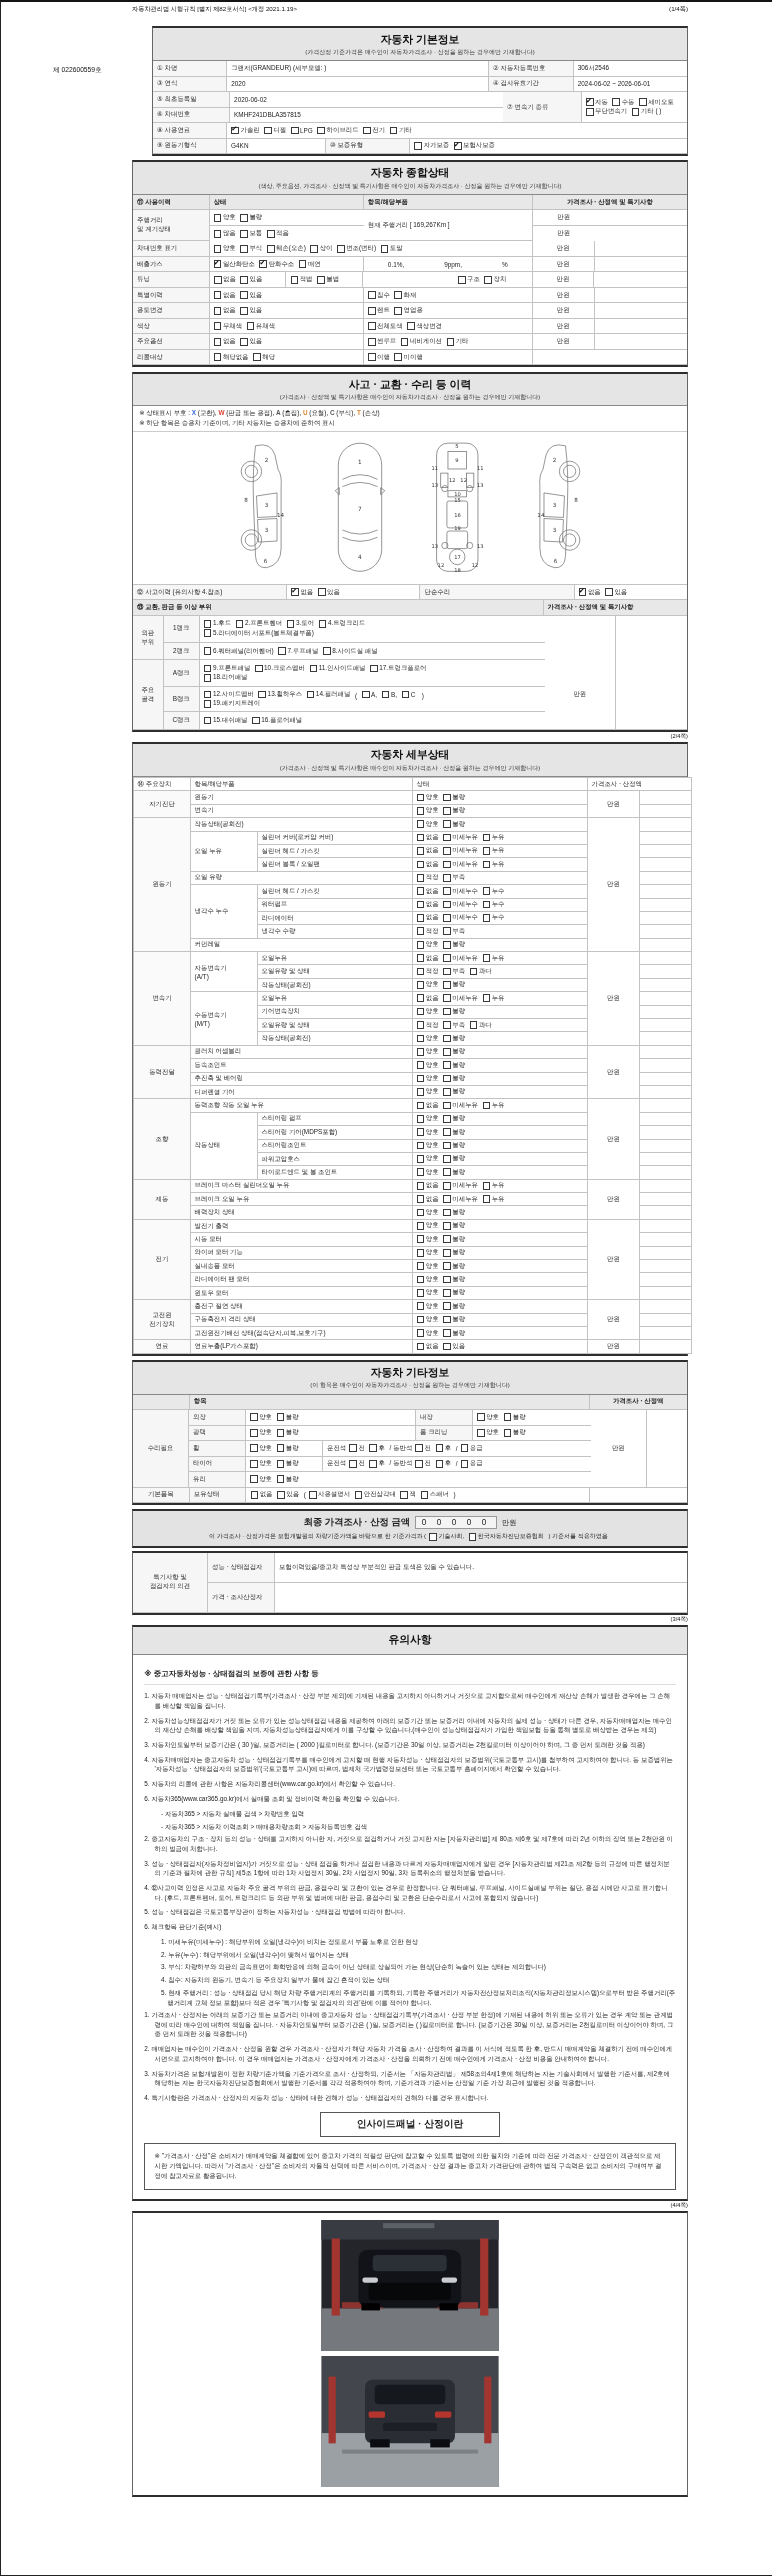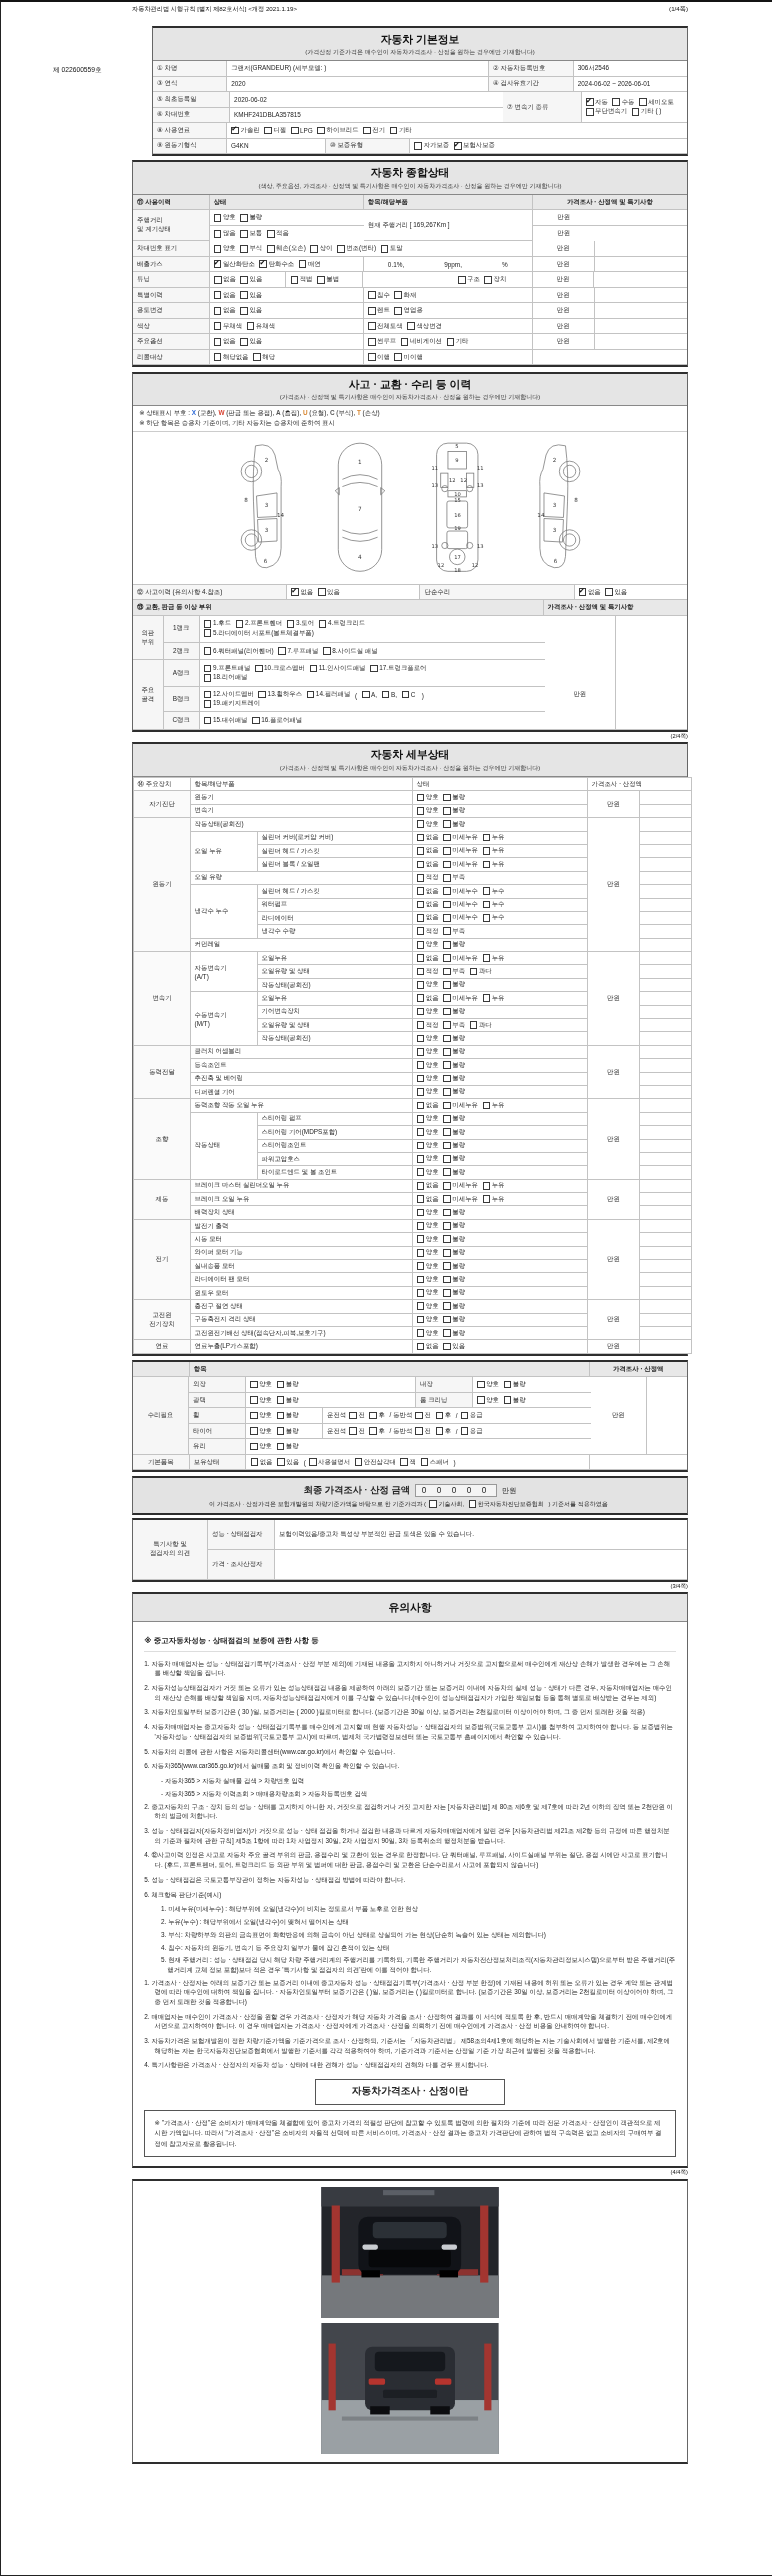--- a/index.html
+++ b/index.html
@@ -703,20 +703,24 @@
               <td colspan="2">연료누출(LP가스포함)</td>
               <td><span class="cb"><span class="bx"></span>없음</span><span class="cb"><span class="bx"></span>있음</span></td>
               <td class="pc" rowspan="1">만원</td>
               <td></td>
             </tr>
           </tbody>
       </table>
     </div>
 
     <div class="block" style="margin-top:4.1px;">
+      <div class="sec-head">
+        <div class="sec-title">자동차 기타정보</div>
+        <div class="sec-note">(이 항목은 매수인이 자동차가격조사 · 산정을 원하는 경우에만 기재합니다)</div>
+      </div>
       <div class="row">
         <div class="cell hd" style="width:57px"></div>
         <div class="cell hd" style="width:402px">항목</div>
         <div class="cell hd ctr" style="width:98px">가격조사 · 산정액</div>
       </div>
       <div class="row">
         <div class="cell lbl ctr" style="width:57px;min-height:72px">수리필요</div>
         <div class="stack" style="width:402px">
           <div class="row">
             <div class="cell lbl" style="width:57px">외장</div>
@@ -870,21 +874,21 @@
             <p class="np sub">4.  침수: 자동차의 원동기, 변속기 등 주요장치 일부가 물에 잠긴 흔적이 있는 상태</p>
             <p class="np sub">5.  현재 주행거리 : 성능 · 상태점검 당시 해당 차량 주행거리계의 주행거리를 기록하되, 기록한 주행거리가 자동차전산정보처리조직(자동차관리정보시스템)으로부터 받은 주행거리(주행거리계 교체 정보 포함)보다 적은 경우 '특기사항 및 점검자의 의견'란에 이를 적어야 합니다.</p>
           </div>
         <div>
             <p class="np">1.  가격조사 · 산정자는 아래의 보증기간 또는 보증거리 이내에 중고자동차 성능 · 상태점검기록부(가격조사 · 산정 부분 한정)에 기재된 내용에 허위 또는 오류가 있는 경우 계약 또는 관계법령에 따라 매수인에 대하여 책임을 집니다. · 자동차인도일부터 보증기간은 (      )일, 보증거리는 (      )킬로미터로 합니다. (보증기간은 30일 이상, 보증거리는 2천킬로미터 이상이어야 하며, 그 중 먼저 도래한 것을 적용합니다)</p>
             <p class="np">2.  매매업자는 매수인이 가격조사 · 산정을 원할 경우 가격조사 · 산정자가 해당 자동차 가격을 조사 · 산정하여 결과를 이 서식에 적도록 한 후, 반드시 매매계약을 체결하기 전에 매수인에게 서면으로 고지하여야 합니다. 이 경우 매매업자는 가격조사 · 산정자에게 가격조사 · 산정을 의뢰하기 전에 매수인에게 가격조사 · 산정 비용을 안내하여야 합니다.</p>
             <p class="np">3.  자동차가격은 보험개발원이 정한 차량기준가액을 기준가격으로 조사 · 산정하되, 기준서는 「자동차관리법」 제58조의4제1호에 해당하는 자는 기술사회에서 발행한 기준서를, 제2호에 해당하는 자는 한국자동차진단보증협회에서 발행한 기준서를 각각 적용하여야 하며, 기준가격과 기준서는 산정일 기준 가장 최근에 발행된 것을 적용합니다.</p>
             <p class="np">4.  특기사항란은 가격조사 · 산정자의 자동차 성능 · 상태에 대한 견해가 성능 · 상태점검자의 견해와 다를 경우 표시합니다.</p>
           </div>
         <div style="text-align:center;margin:9.3px 0 5.2px;">
-          <span style="display:inline-block;border:0.5px solid #555;padding:5.2px 36px;font-size:9.8px;font-weight:bold;">자동차가격조사 · 산정이란</span>
+          <span style="display:inline-block;border:0.5px solid #555;padding:5.2px 36px;font-size:9.8px;font-weight:bold;">인사이드패널 · 산정이란</span>
         </div>
         <div style="border:0.5px solid #555;padding:7.2px 9.3px;font-size:6.4px;line-height:1.6;">※ "가격조사 · 산정"은 소비자가 매매계약을 체결함에 있어 중고차 가격의 적절성 판단에 참고할 수 있도록 법령에 의한 절차와 기준에 따라 전문 가격조사 · 산정인이 객관적으로 제시한 가액입니다. 따라서 "가격조사 · 산정"은 소비자의 자율적 선택에 따른 서비스이며, 가격조사 · 산정 결과는 중고차 가격판단에 관하여 법적 구속력은 없고 소비자의 구매여부 결정에 참고자료로 활용됩니다.</div>
       </div>
     </div>
     <div class="marker">(4/4쪽)</div>
 
     <div class="block">
       <div class="photo-wrap">
         <svg width="178" height="131" viewBox="0 0 345 255">
           <rect width="345" height="255" fill="#23252a"></rect>

